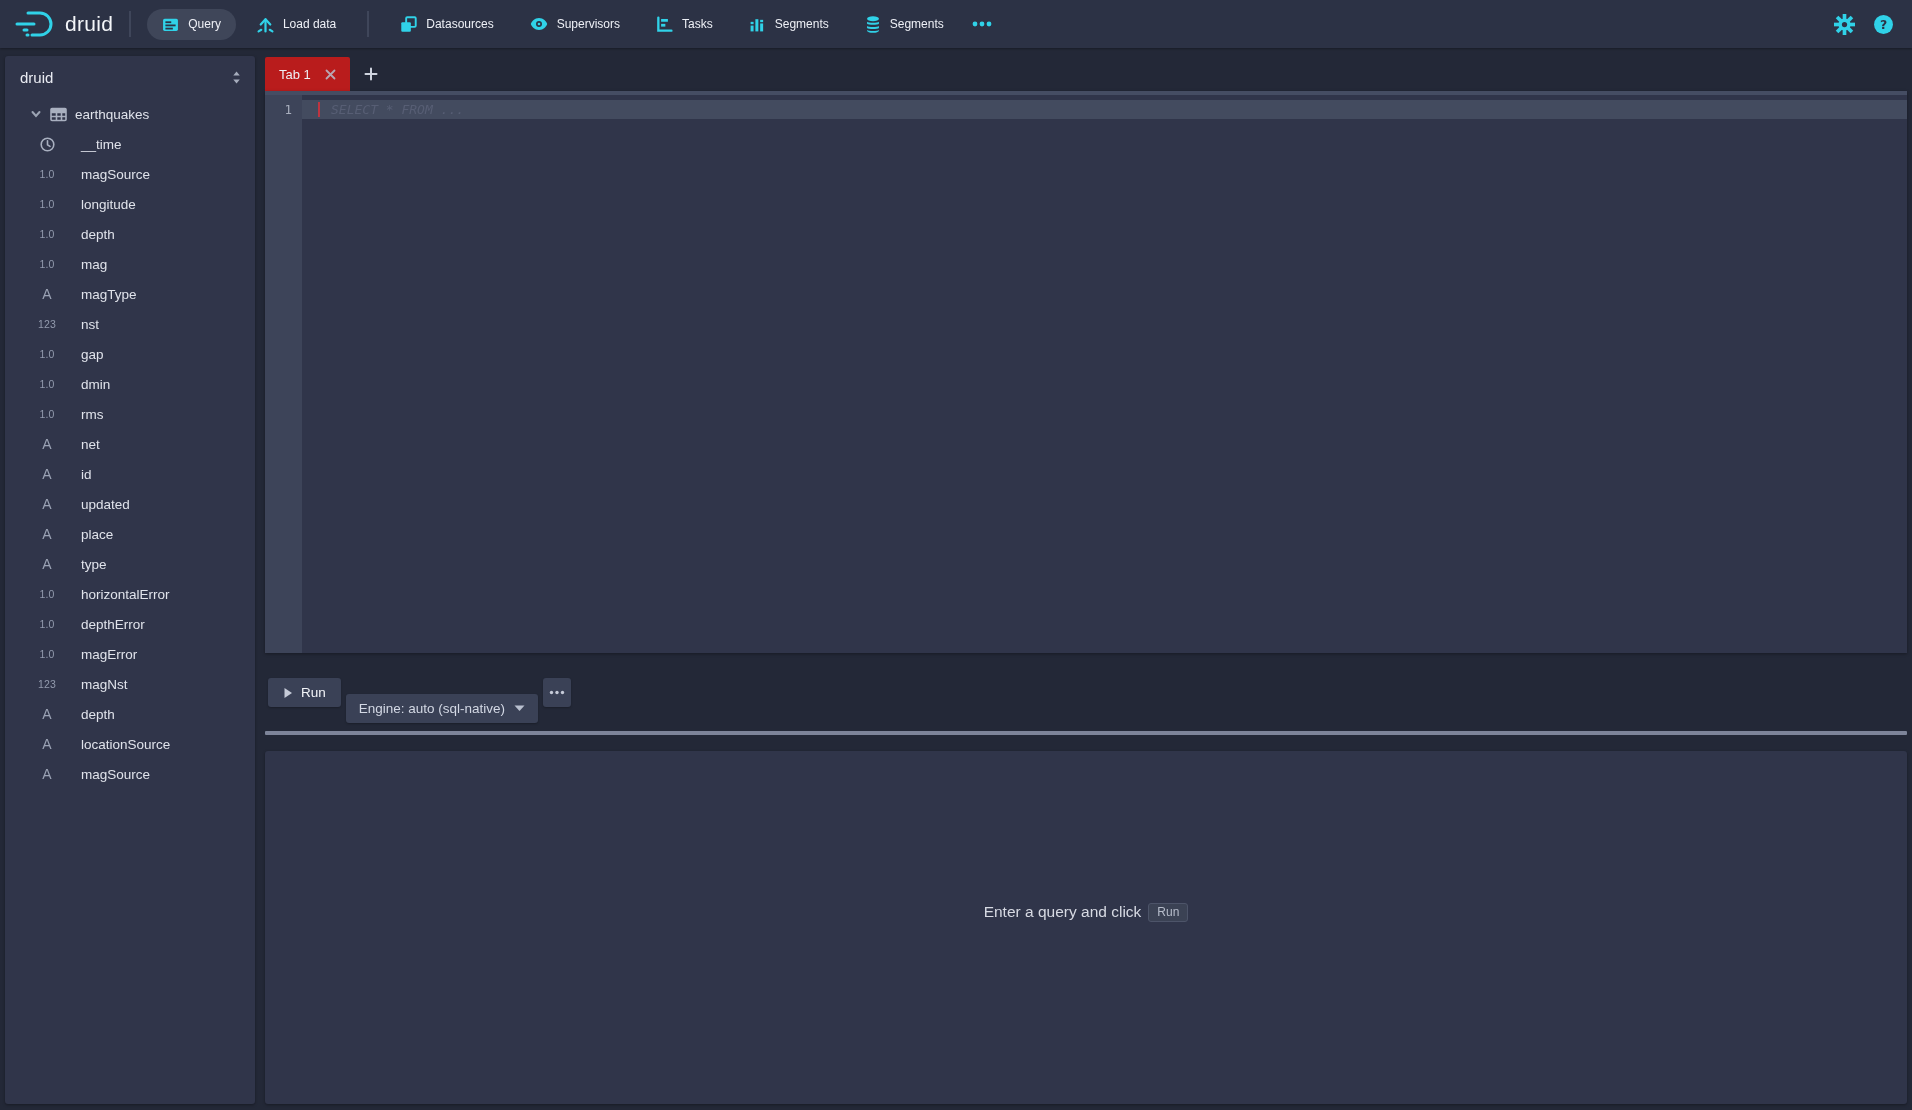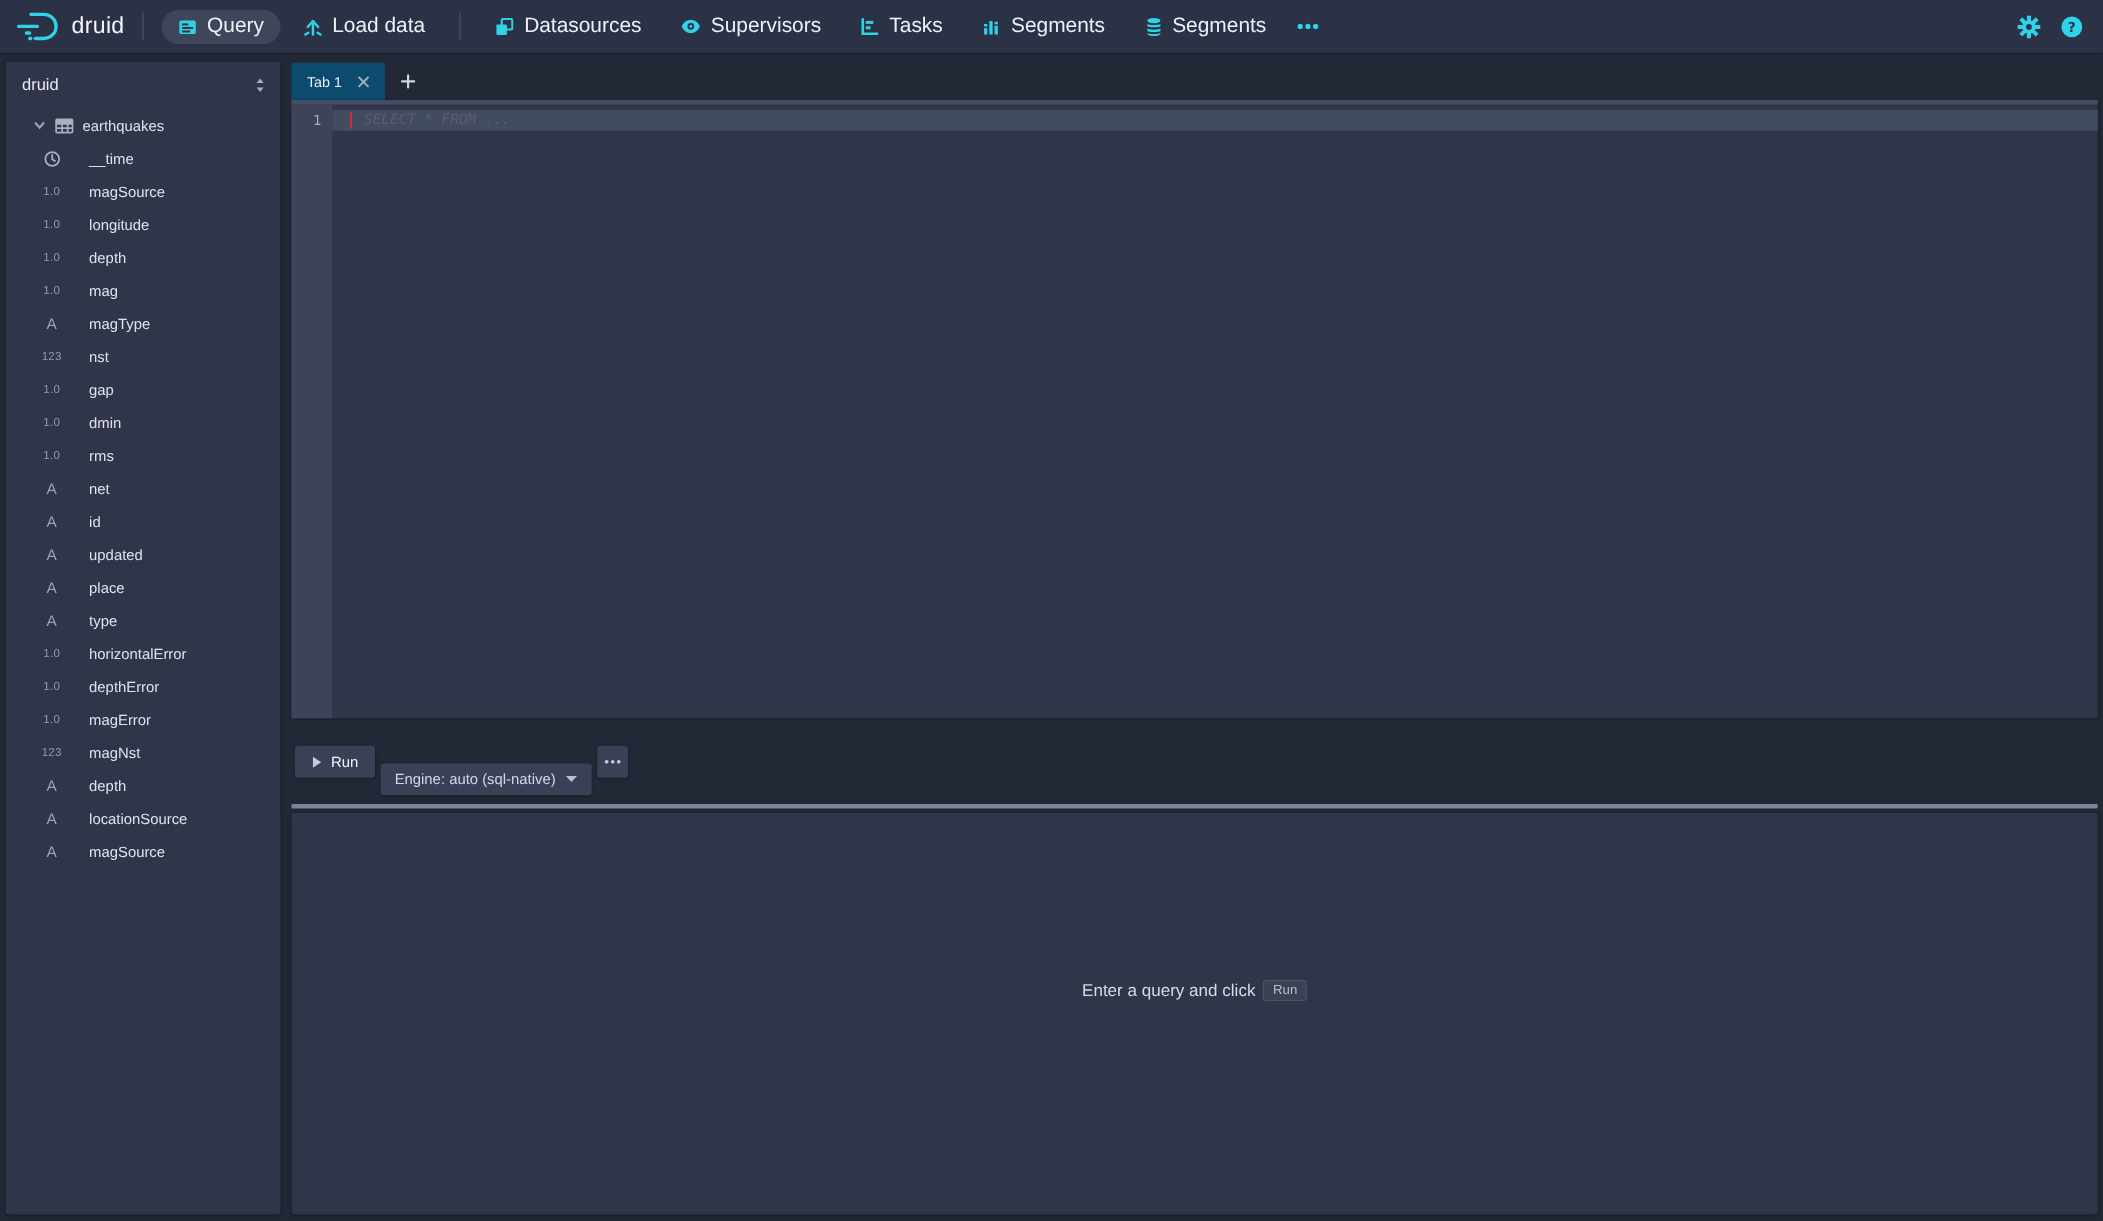--- a/index.html
+++ b/index.html
@@ -16,21 +16,21 @@
   .navbar {
     height:48px; background:#2c3245; display:flex; align-items:center;
     padding-left:14px; position:relative; z-index:5;
     box-shadow:0 1px 2px rgba(0,0,0,.3);
   }
   .brand { display:flex; align-items:center; gap:9px; cursor:pointer; }
   .brand-text { font-size:21px; color:#f4f6f9; letter-spacing:.3px; }
   .nav-divider { width:2px; height:26px; background:#3f465a; margin:0 16px; }
   .nav-item {
     display:flex; align-items:center; gap:9px; height:31px; padding:0 15px;
-    border-radius:16px; font-size:19px; color:#eef0f6; cursor:pointer;
+    border-radius:16px; font-size:12px; color:#eef0f6; cursor:pointer;
     white-space:nowrap;
   }
   .nav-item.active { background:#3f4659; }
   .nav-more { display:flex; align-items:center; padding:0 12px; cursor:pointer; }
   .nav-right { margin-left:auto; display:flex; align-items:center; gap:18px; padding-right:18px; }
   .nav-right .icon-btn { cursor:pointer; }
 
   
   .content { display:flex; gap:10px; padding:8px 5px 6px 5px; height:1062px; }
 
@@ -58,21 +58,21 @@
     margin-right:22px; color:#939bae; font-weight:bold;
   }
   .g-float, .g-long { font-size:10.5px; letter-spacing:.2px; font-weight:normal; }
   .g-str { font-size:14px; font-weight:normal; color:#9aa2b4; }
 
   
   .main { flex:1; display:flex; flex-direction:column; min-width:0; }
 
   .tabbar { height:35px; display:flex; align-items:flex-end; }
   .tab {
-    height:34px; background:#0c4a6e; display:flex; align-items:center;
+    height:34px; background:#b91c1c; display:flex; align-items:center;
     padding:0 12px 0 14px; font-size:13px; color:#eef0f5; cursor:pointer;
     border-radius:2px 2px 0 0;
   }
   .tab-close { margin-left:12px; cursor:pointer; opacity:.85; padding:2px; }
   .tab-add {
     width:30px; height:34px; display:flex; align-items:center; justify-content:center;
     cursor:pointer; margin-left:6px;
   }
 
   .editor {
@@ -97,21 +97,21 @@
     height:29px; background:#3a4156; border-radius:3px; display:flex; align-items:center;
     font-size:13.5px; color:#d3d8e4; cursor:pointer; box-shadow:0 1px 2px rgba(0,0,0,.25);
   }
   .btn-run { padding:0 15px; gap:8px; color:#f2f4f8; }
   .btn-engine { padding:0 13px; gap:9px;margin-top:32px; }
   .btn-more { width:28px; justify-content:center; }
 
   .splitter { height:4px; background:#7d8499; cursor:row-resize; border-radius:1px; }
 
   .results {
-    flex:1; background:#30354a; border-radius:3px; margin-top:4px;
+    flex:1; background:#30354a; border-radius:3px; margin-top:16px;
     box-shadow:0 1px 3px rgba(0,0,0,.35); text-align:center; padding-top:152px;
   }
   .empty-msg { font-size:15.5px; color:#d7dae3; }
   .kbd {
     display:inline-block; margin-left:7px; background:#3b4254; border:1px solid #4d5469;
     border-radius:3px; padding:1px 8px 2px 8px; font-size:12px; color:#b6bcca; vertical-align:1px;
   }
 </style>
 </head>
 <body style="background: rgb(35, 40, 55);">

